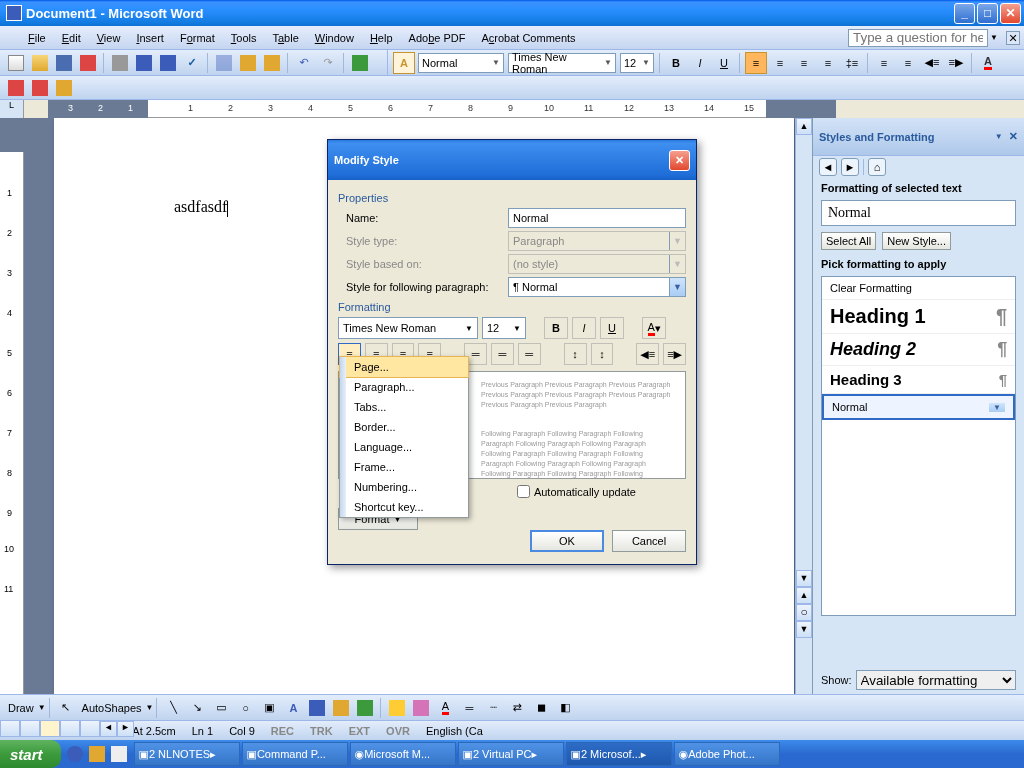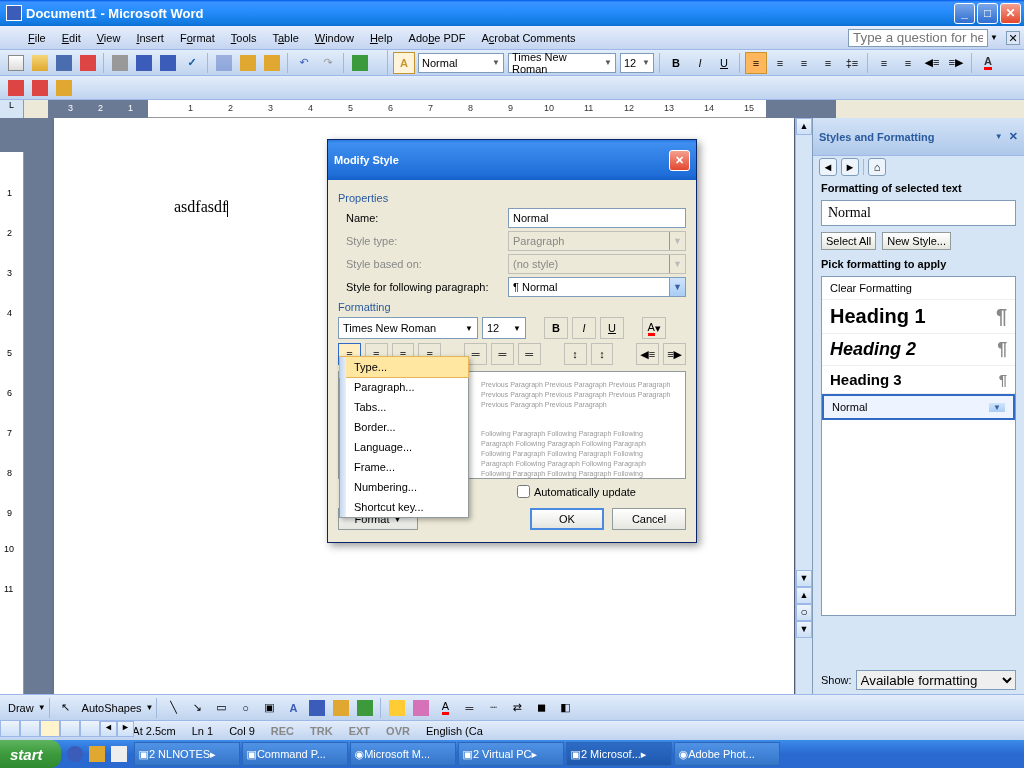--- a/index.html
+++ b/index.html
@@ -538,36 +538,36 @@
     </div>
     <div class="preview">
       <div style="padding-left:130px;">Previous Paragraph Previous Paragraph Previous Paragraph Previous Paragraph Previous Paragraph Previous Paragraph Previous Paragraph Previous Paragraph</div>
       <div style="padding-left:130px;margin-top:20px;">Following Paragraph Following Paragraph Following Paragraph Following Paragraph Following Paragraph Following Paragraph Following Paragraph Following Paragraph Following Paragraph Following Paragraph Following Paragraph Following Paragraph Following Paragraph Following Paragraph Following Paragraph</div>
 
     </div>
     <div class="chk">
       <input type="checkbox" style="">
       <span>Automatically update</span>
     </div>
-    <div style="display:flex;">
+    <div style="display:flex;flex-direction:column;">
       <div class="fmtdrop">
           <span>Format</span>
           <span style="font-size:8px;">▼</span>
         </div>
       <div class="dlg-btns" style="margin-left:auto;">
         <button class="ok">OK</button>
         <button>Cancel</button>
       </div>
     </div>
   </div>
 </div>
 
 <div class="fmtmenu">
   <div class="bar"></div>
-  <div class="mi hi">Type...</div>
+  <div class="mi hi">Page...</div>
   <div class="mi">Paragraph...</div>
   <div class="mi">Tabs...</div>
   <div class="mi">Border...</div>
   <div class="mi">Language...</div>
   <div class="mi">Frame...</div>
   <div class="mi">Numbering...</div>
   <div class="mi">Shortcut key...</div>
 </div>
 
 </body></html>

